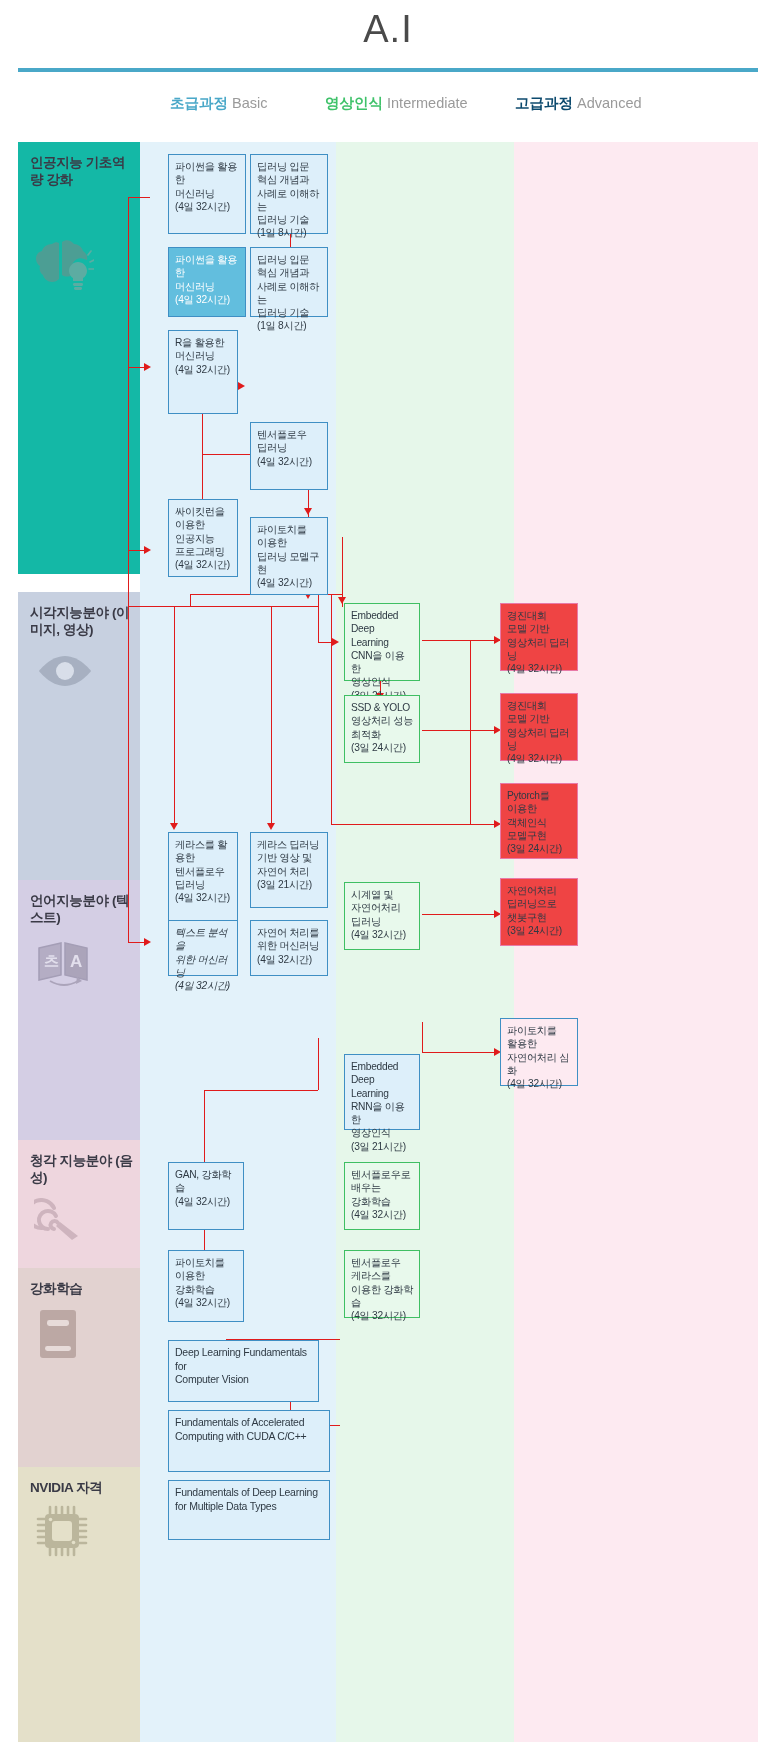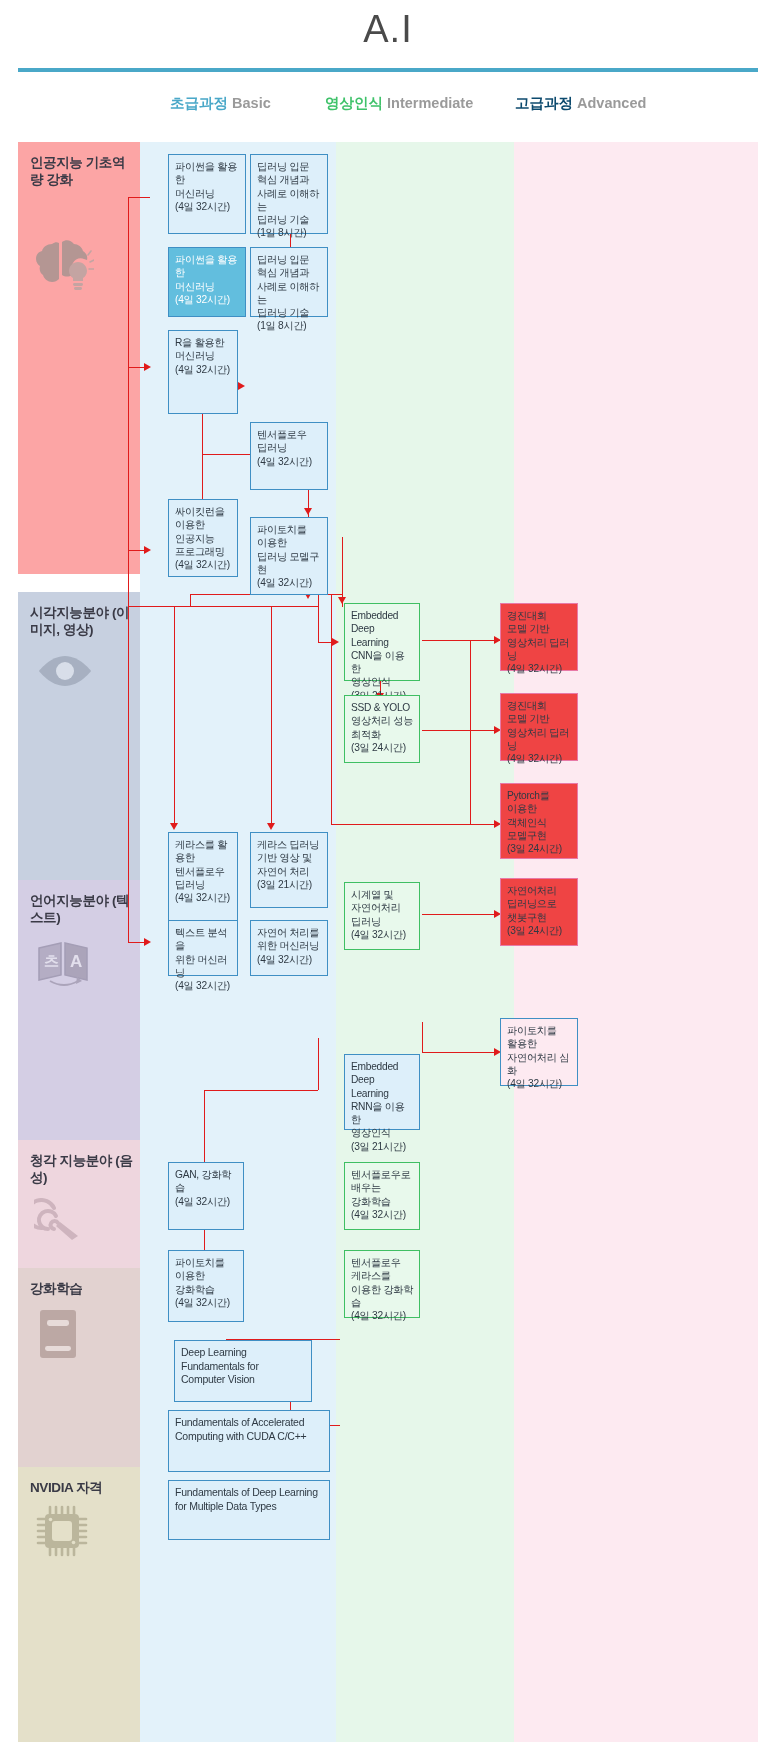--- a/index.html
+++ b/index.html
@@ -19,21 +19,21 @@
     color:#4a4a4a; letter-spacing:1px;
   }
   #title-rule {
     position:absolute; left:18px; top:68px; width:740px; height:4px;
     background:#4aa8c8;
   }
   
   #legend { position:absolute; left:0; top:90px; width:776px; height:32px; }
   .legend-item { position:absolute; font-size:14.5px; white-space:nowrap; }
   .legend-ko { font-weight:bold; }
-  .legend-en { color:#9a9a9a; font-weight:bold; }
+  .legend-en { color:#9a9a9a; font-weight:normal; }
   #legend-basic { left:170px; top:4px; }
   #legend-basic .legend-ko { color:#4aa8c8; }
   #legend-inter { left:325px; top:4px; }
   #legend-inter .legend-ko { color:#3fc26a; }
   #legend-adv   { left:515px; top:4px; }
   #legend-adv .legend-ko { color:#0c4a6e; }
 
   
   #board { position:absolute; left:18px; top:142px; width:740px; height:1600px; }
 
@@ -94,21 +94,21 @@
     <span class="legend-ko">고급과정</span><span class="legend-en"> Advanced</span>
   </div>
 </div>
 
 <div id="board">
 
   <div class="col-band" id="band-basic"></div>
   <div class="col-band" id="band-inter"></div>
   <div class="col-band" id="band-adv"></div>
 
-  <div class="rail" style="top:0px;height:432px;background:#fca5a5;">
+  <div class="rail" style="top:0px;height:432px;background:#14b8a6;">
     <div class="rail-title">인공지능
 기초역량
 강화</div>
     <div class="rail-icon" style="top:96px;">
       <svg class="icon" width="62" height="54" viewBox="0 0 62 54">
         <g fill="#7b8a86">
           <path d="M20 6c-5 0-9 3-10 7-4 1-6 4-6 8 0 3 2 6 4 7-1 3 0 7 3 9 1 4 5 7 9 7 3 0 5-1 7-3V5c-2-1-4-1-7 1z"></path>
           <path d="M30 4c4-3 9-2 12 2 4 0 8 3 9 7 3 2 5 5 4 9l-3-1c-4-2-9 0-11 4-2 3-1 7 1 9l-2 3c-3 2-7 2-10 0V4z"></path>
         </g>
         <g fill="#98a4a0">
@@ -356,21 +356,21 @@
 자연어 처리
 (3일 21시간)</div>
   <div class="box inter" style="left:326px; top:740px; width:76px;  height:68px;">시계열 및
 자연어처리
 딥러닝
 (4일 32시간)</div>
   <div class="box adv" style="left:482px; top:736px; width:78px;  height:68px;">자연어처리
 딥러닝으로
 챗봇구현
 (3일 24시간)</div>
-  <div class="box basic" style="left:150px; top:778px; width:70px;  height:56px;">텍스트 분석을
+  <div class="box basic" style="left:150px; top:778px; width:70px;  height:56px;font-style:italic;">텍스트 분석을
 위한 머신러닝
 (4일 32시간)</div>
   <div class="box basic" style="left:232px; top:778px; width:78px;  height:56px;">자연어 처리를
 위한 머신러닝
 (4일 32시간)</div>
   <div class="box advblue" style="left:482px; top:876px; width:78px; height:68px;">파이토치를
 활용한
 자연어처리 심화
 (4일 32시간)</div>
 
@@ -388,20 +388,20 @@
 (4일 32시간)</div>
   <div class="box basic" style="left:150px; top:1108px; width:76px; height:72px;">파이토치를
 이용한
 강화학습
 (4일 32시간)</div>
   <div class="box inter" style="left:326px; top:1108px; width:76px; height:68px;">텐서플로우
 케라스를
 이용한 강화학습
 (4일 32시간)</div>
 
-  <div class="box nvidia" style="left:156px; top:1198px; width:138px; height:62px;">Deep Learning Fundamentals for
+  <div class="box nvidia" style="left:150px; top:1198px; width:151px; height:62px;">Deep Learning Fundamentals for
 Computer Vision</div>
   <div class="box nvidia" style="left:150px; top:1268px; width:162px; height:62px;">Fundamentals of Accelerated
 Computing with CUDA C/C++</div>
   <div class="box nvidia" style="left:150px; top:1338px; width:162px; height:60px;">Fundamentals of Deep Learning
 for Multiple Data Types</div>
 
 </div>
 
 </body></html>

